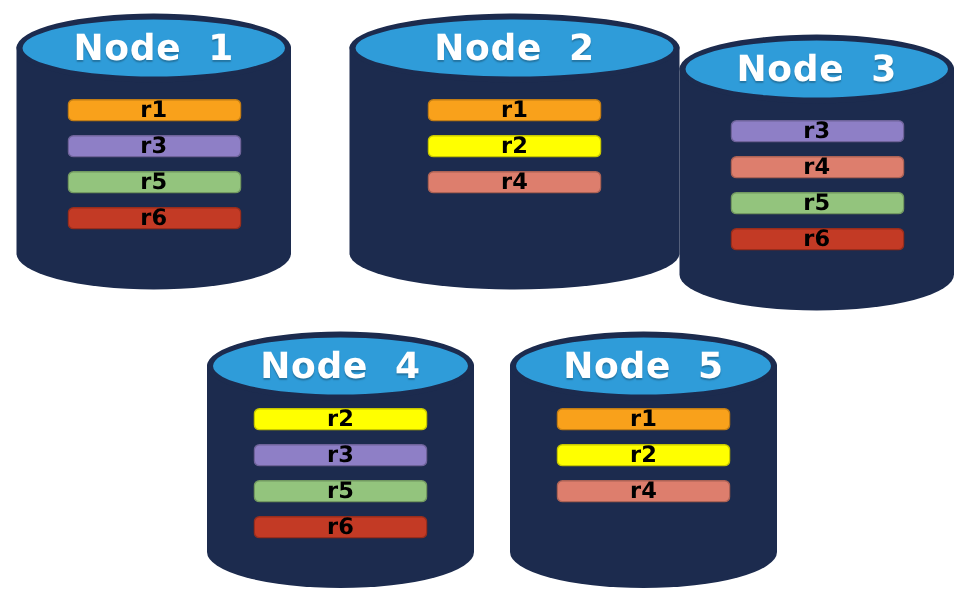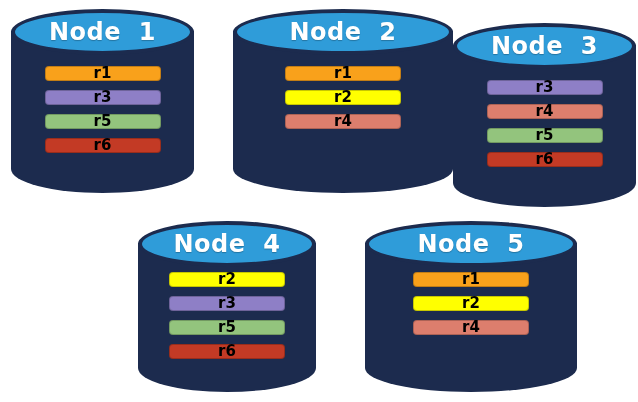--- a/index.html
+++ b/index.html
@@ -152,21 +152,21 @@
         </div>
         <div class="bar" style="background: rgb(147, 196, 125);">
           <span>r5</span>
         </div>
         <div class="bar" style="background: rgb(195, 58, 37);">
           <span>r6</span>
         </div>
       </div>
   </div>
 
-  <div class="node row2" style="left:365px; top:221px; width:212px; height:171px;">
+  <div class="node row2" style="left:340px; top:221px; width:178px; height:171px;">
     <div class="cyl-body"></div>
     <div class="cyl-top">
       <span class="node-title">Node 5</span>
     </div>
     <div class="bars">
         <div class="bar" style="background: rgb(249, 161, 27);">
           <span>r1</span>
         </div>
         <div class="bar" style="background: rgb(255, 255, 0);">
           <span>r2</span>

